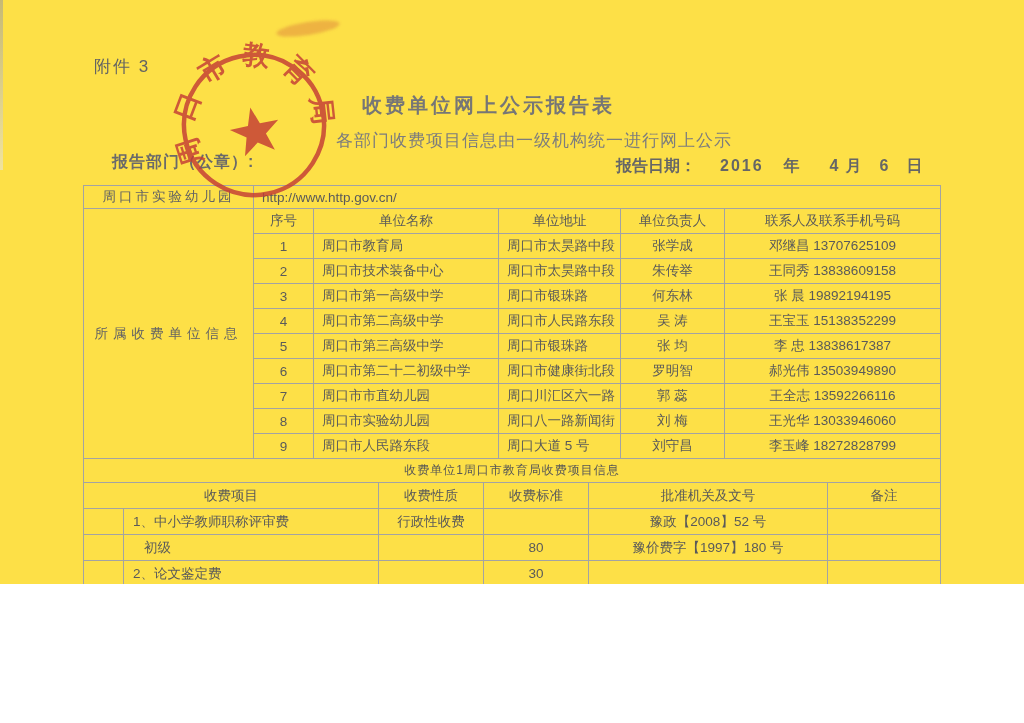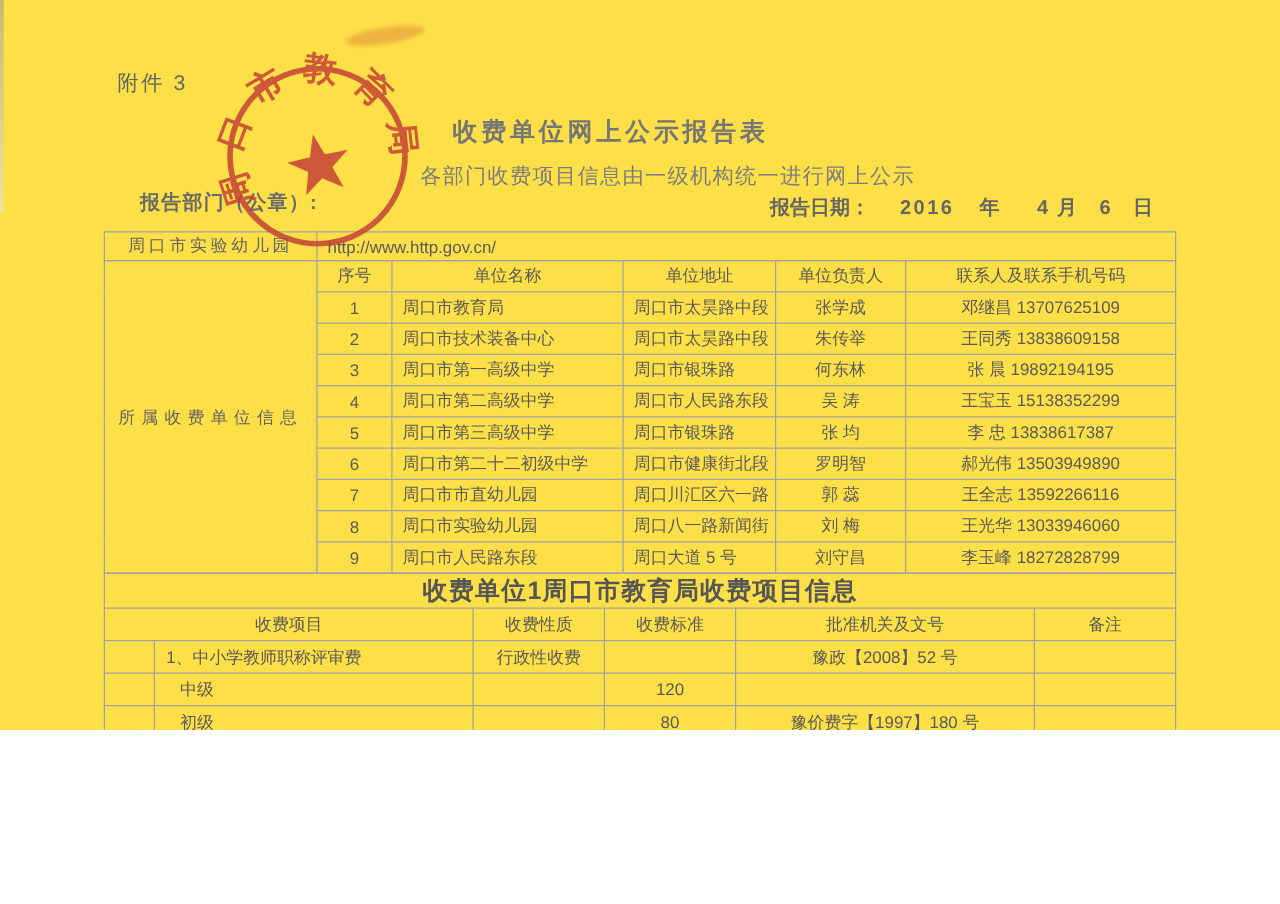--- a/index.html
+++ b/index.html
@@ -33,21 +33,21 @@
   table{border-collapse:collapse;table-layout:fixed;width:857px;}
   table + table{margin-top:-1px;}
   td{border:1px solid #a3a3a3;font-size:13.5px;color:#5a5a5a;padding:0 4px;
      height:22px;overflow:hidden;white-space:nowrap;text-align:center;}
   td.lbl{letter-spacing:7px;color:#636363;}
   td.lbl2{letter-spacing:3px;color:#636363;}
   td.left{text-align:left;padding-left:8px;}
   .units td{height:24px;}
   .units td.side-label{letter-spacing:5px;color:#646464;font-family:Liberation Mono, monospace;}
   .fees td{height:25px;}
-  .fees .sec-title{font-weight:bold;font-size:20px;color:#565656;letter-spacing:1px;height:23px;}
+  .fees .sec-title{font-weight:normal;font-size:12px;color:#565656;letter-spacing:1px;height:23px;}
   .fees td.item{text-align:left;padding-left:9px;}
   .fees td.item.sub{padding-left:20px;}
 </style>
 </head>
 <body>
 
 <div class="page">
 
   <div class="scan-edge"></div>
   <div class="ink-smudge"></div>
@@ -185,28 +185,20 @@
       <tr>
         <td></td>
         <td class="item">1、中小学教师职称评审费</td>
         <td>行政性收费</td>
         <td></td>
         <td>豫政【2008】52 号</td>
         <td></td>
       </tr>
       <tr>
         <td></td>
-        <td class="item sub">中级</td>
-        <td></td>
-        <td>120</td>
-        <td></td>
-        <td></td>
-      </tr>
-      <tr>
-        <td></td>
         <td class="item sub">初级</td>
         <td></td>
         <td>80</td>
         <td>豫价费字【1997】180 号</td>
         <td></td>
       </tr>
       <tr>
         <td></td>
         <td class="item">2、论文鉴定费</td>
         <td></td>

